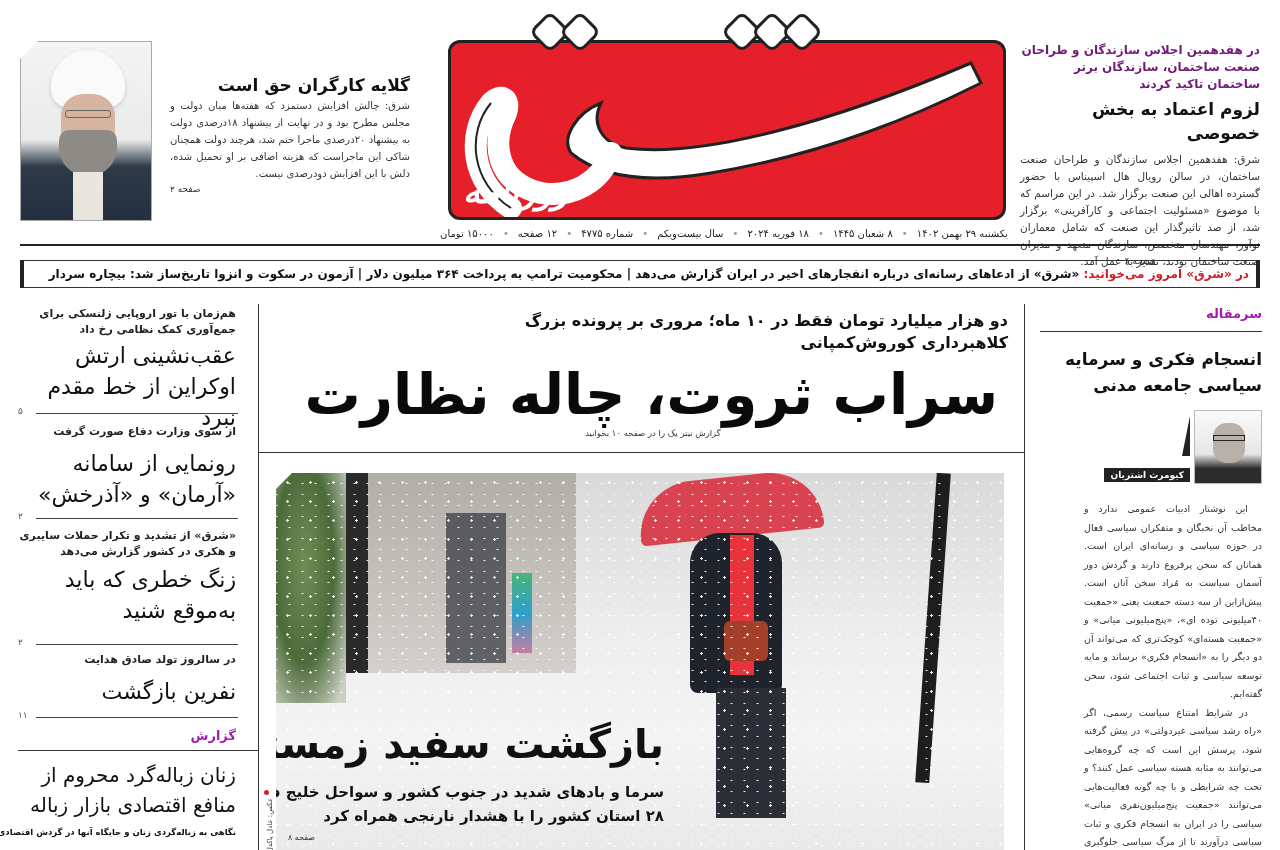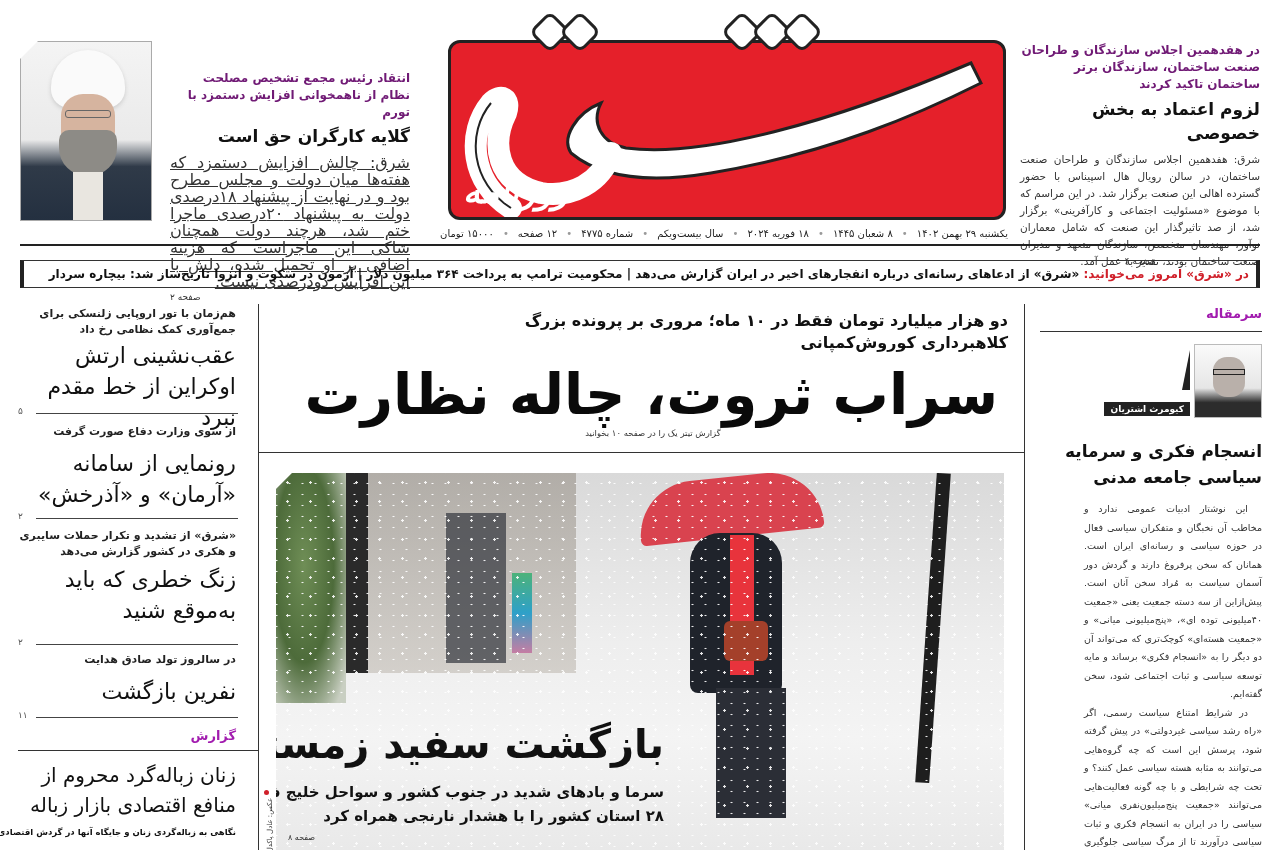--- a/index.html
+++ b/index.html
@@ -111,23 +111,22 @@
     <span class="sep">•</span>
   <span>شماره ۴۷۷۵</span>
     <span class="sep">•</span>
   <span>۱۲ صفحه</span>
     <span class="sep">•</span>
   <span>۱۵۰۰۰ تومان</span>
 </div>
 <div class="abs rule-dark" style="left:20px; top:244px; width:1240px; height:2px;"></div>
 
 <div class="abs top-story" style="left:170px; top:70px; width:240px;">
-  <div class="kicker">انتقاد رئیس مجمع تشخیص مصلحت نظام از ناهمخوانی افزایش دستمزد با تورم</div>
   <div class="headline-sm" style="margin-top:3px;">گلایه کارگران حق است</div>
-  <div class="body-sm" style="margin-top:6px; font-size:16px;text-decoration:underline;">شرق: چالش افزایش دستمزد که هفته‌ها میان دولت و مجلس مطرح بود و در نهایت از پیشنهاد ۱۸درصدی دولت به پیشنهاد ۲۰درصدی ماجرا ختم شد، هرچند دولت همچنان شاکی این ماجراست که هزینه اضافی بر او تحمیل شده، دلش با این افزایش دودرصدی نیست.</div>
+  <div class="body-sm" style="font-size:10px;">شرق: چالش افزایش دستمزد که هفته‌ها میان دولت و مجلس مطرح بود و در نهایت از پیشنهاد ۱۸درصدی دولت به پیشنهاد ۲۰درصدی ماجرا ختم شد، هرچند دولت همچنان شاکی این ماجراست که هزینه اضافی بر او تحمیل شده، دلش با این افزایش دودرصدی نیست.</div>
   <div class="page-ref" style="text-align:left; margin-top:2px;">صفحه ۲</div>
 </div>
 
 <div class="abs" style="left:20px; top:41px; width:132px; height:180px; border:1px solid #aaa; background:linear-gradient(180deg,#f4f4f4 0%, #eaeaea 55%, #2f3a48 70%, #243040 100%); overflow:hidden; clip-path: polygon(18px 0,100% 0,100% 100%,0 100%,0 18px);">
   <div style="position:absolute; left:30px; top:8px; width:74px; height:58px; background:#fafafa; border-radius:40px 40px 20px 20px; box-shadow:0 2px 4px #ccc;"></div>
   <div style="position:absolute; left:40px; top:52px; width:54px; height:60px; background:#d6b49f; border-radius:22px;"></div>
   <div style="position:absolute; left:38px; top:88px; width:58px; height:46px; background:#8d8b86; border-radius:10px 10px 28px 28px;"></div>
   <div style="position:absolute; left:44px; top:68px; width:46px; height:8px; border:1px solid #666; border-radius:3px;"></div>
   <div style="position:absolute; left:52px; top:130px; width:30px; height:50px; background:#e9e6e0;"></div>
 </div>
@@ -202,27 +201,27 @@
   <div class="photo-ref" style="top:360px; right:auto; left:12px;">صفحه ۸</div>
 </div>
 <div class="abs" style="left:258px; top:790px; width:16px; height:60px;">
   <div style="width:5px; height:5px; border-radius:50%; background:#d0202a; margin:0 auto 3px;"></div>
   <div style="writing-mode:vertical-rl; transform:rotate(180deg); font-size:7px; color:#333; white-space:nowrap; overflow:hidden; height:52px;">عکس: عادل پاکدل / ایرنا</div>
 </div>
 
 <div class="abs" style="left:1040px; top:306px; width:222px; height:544px;">
   <div class="section-label" style="text-align:right; letter-spacing:3px;">سرمقاله</div>
   <div style="margin-top:10px; width:222px; height:1px; background:#333;"></div>
+  <div style="margin-top:14px; font-weight:bold; font-size:17px; line-height:26px; text-align:right; color:#111;">انسجام فکری و سرمایه سیاسی جامعه مدنی</div>
+
   <div style="position:relative; height:80px; margin-top:12px;">
     <div style="position:absolute; right:0; top:0; width:68px; height:74px; border:1px solid #bbb; background:linear-gradient(180deg,#fafafa 0%, #e6e6e6 60%, #2c2c2c 80%);">
       <div style="position:absolute; left:18px; top:12px; width:32px; height:40px; background:#b9b0aa; border-radius:14px;"></div>
       <div style="position:absolute; left:18px; top:24px; width:32px; height:6px; border:1px solid #222;"></div>
     </div>
     <div style="position:absolute; right:72px; top:6px; width:0; height:0; border-left:8px solid transparent; border-bottom:40px solid #222;"></div>
     <div style="position:absolute; right:72px; top:58px; background:#222; color:#fff; font-size:9px; font-weight:bold; padding:2px 6px;">کیومرث اشتریان</div>
   </div>
 
-  <div style="margin-top:14px; font-weight:bold; font-size:17px; line-height:26px; text-align:right; color:#111;">انسجام فکری و سرمایه سیاسی جامعه مدنی</div>
-
   <div class="right-col-text" style="margin-top:10px; text-indent:14px;">این نوشتار ادبیات عمومی ندارد و مخاطب آن نخبگان و متفکران سیاسی فعال در حوزه سیاسی و رسانه‌ای ایران است. همانان که سخن پرفروغ دارند و گردش دور آسمان سیاست به مُراد سخن آنان است. پیش‌ازاین از سه دسته جمعیت یعنی «جمعیت ۴۰میلیونی توده ای»، «پنج‌میلیونی میانی» و «جمعیت هسته‌ای» کوچک‌تری که می‌تواند آن دو دیگر را به «انسجام فکری» برساند و مایه توسعه سیاسی و ثبات اجتماعی شود، سخن گفته‌ایم.</div>
   <div class="right-col-text" style="text-indent:14px;">در شرایط امتناع سیاست رسمی، اگر «راه رشد سیاسی غیردولتی» در پیش گرفته شود، پرسش این است که چه گروه‌هایی می‌توانند به مثابه هسته سیاسی عمل کنند؟ و تحت چه شرایطی و با چه گونه فعالیت‌هایی می‌توانند «جمعیت پنج‌میلیون‌نفری میانی» سیاسی را در ایران به انسجام فکری و ثبات سیاسی درآورند تا از مرگ سیاسی جلوگیری کنند یا تلفات جاده باریک سیاست رسمی را به حداقل و کشور را به آرامشی پایدار برسانند.</div>
   <div class="right-col-text" style="text-indent:14px;">«جمعیت هسته‌ای» یعنی جریان‌هایی که می‌توانند وظیفه بازیابی و بازسازی فکری را برعهده گیرند، کم‌وبیش روشن‌اند: بازمانده‌های «معتدل» جناح‌های سیاسی اعم از اصلاح‌طلب و اصولگرا، فعالان محیط‌زیستی، گروه‌های جدیدی که رنگ فرهنگ جوانی و زنانگی دارند، گروه‌های عدالت‌طلب با گرایش‌های فقرستیزانه و در نهایت فعالان فضای مجازی -که اینک مستقل از احزاب و جریان‌های سیاسی، به‌عنوان یک گروه جدید و پرقدرت در</div>
 </div>
 
 </body></html>

